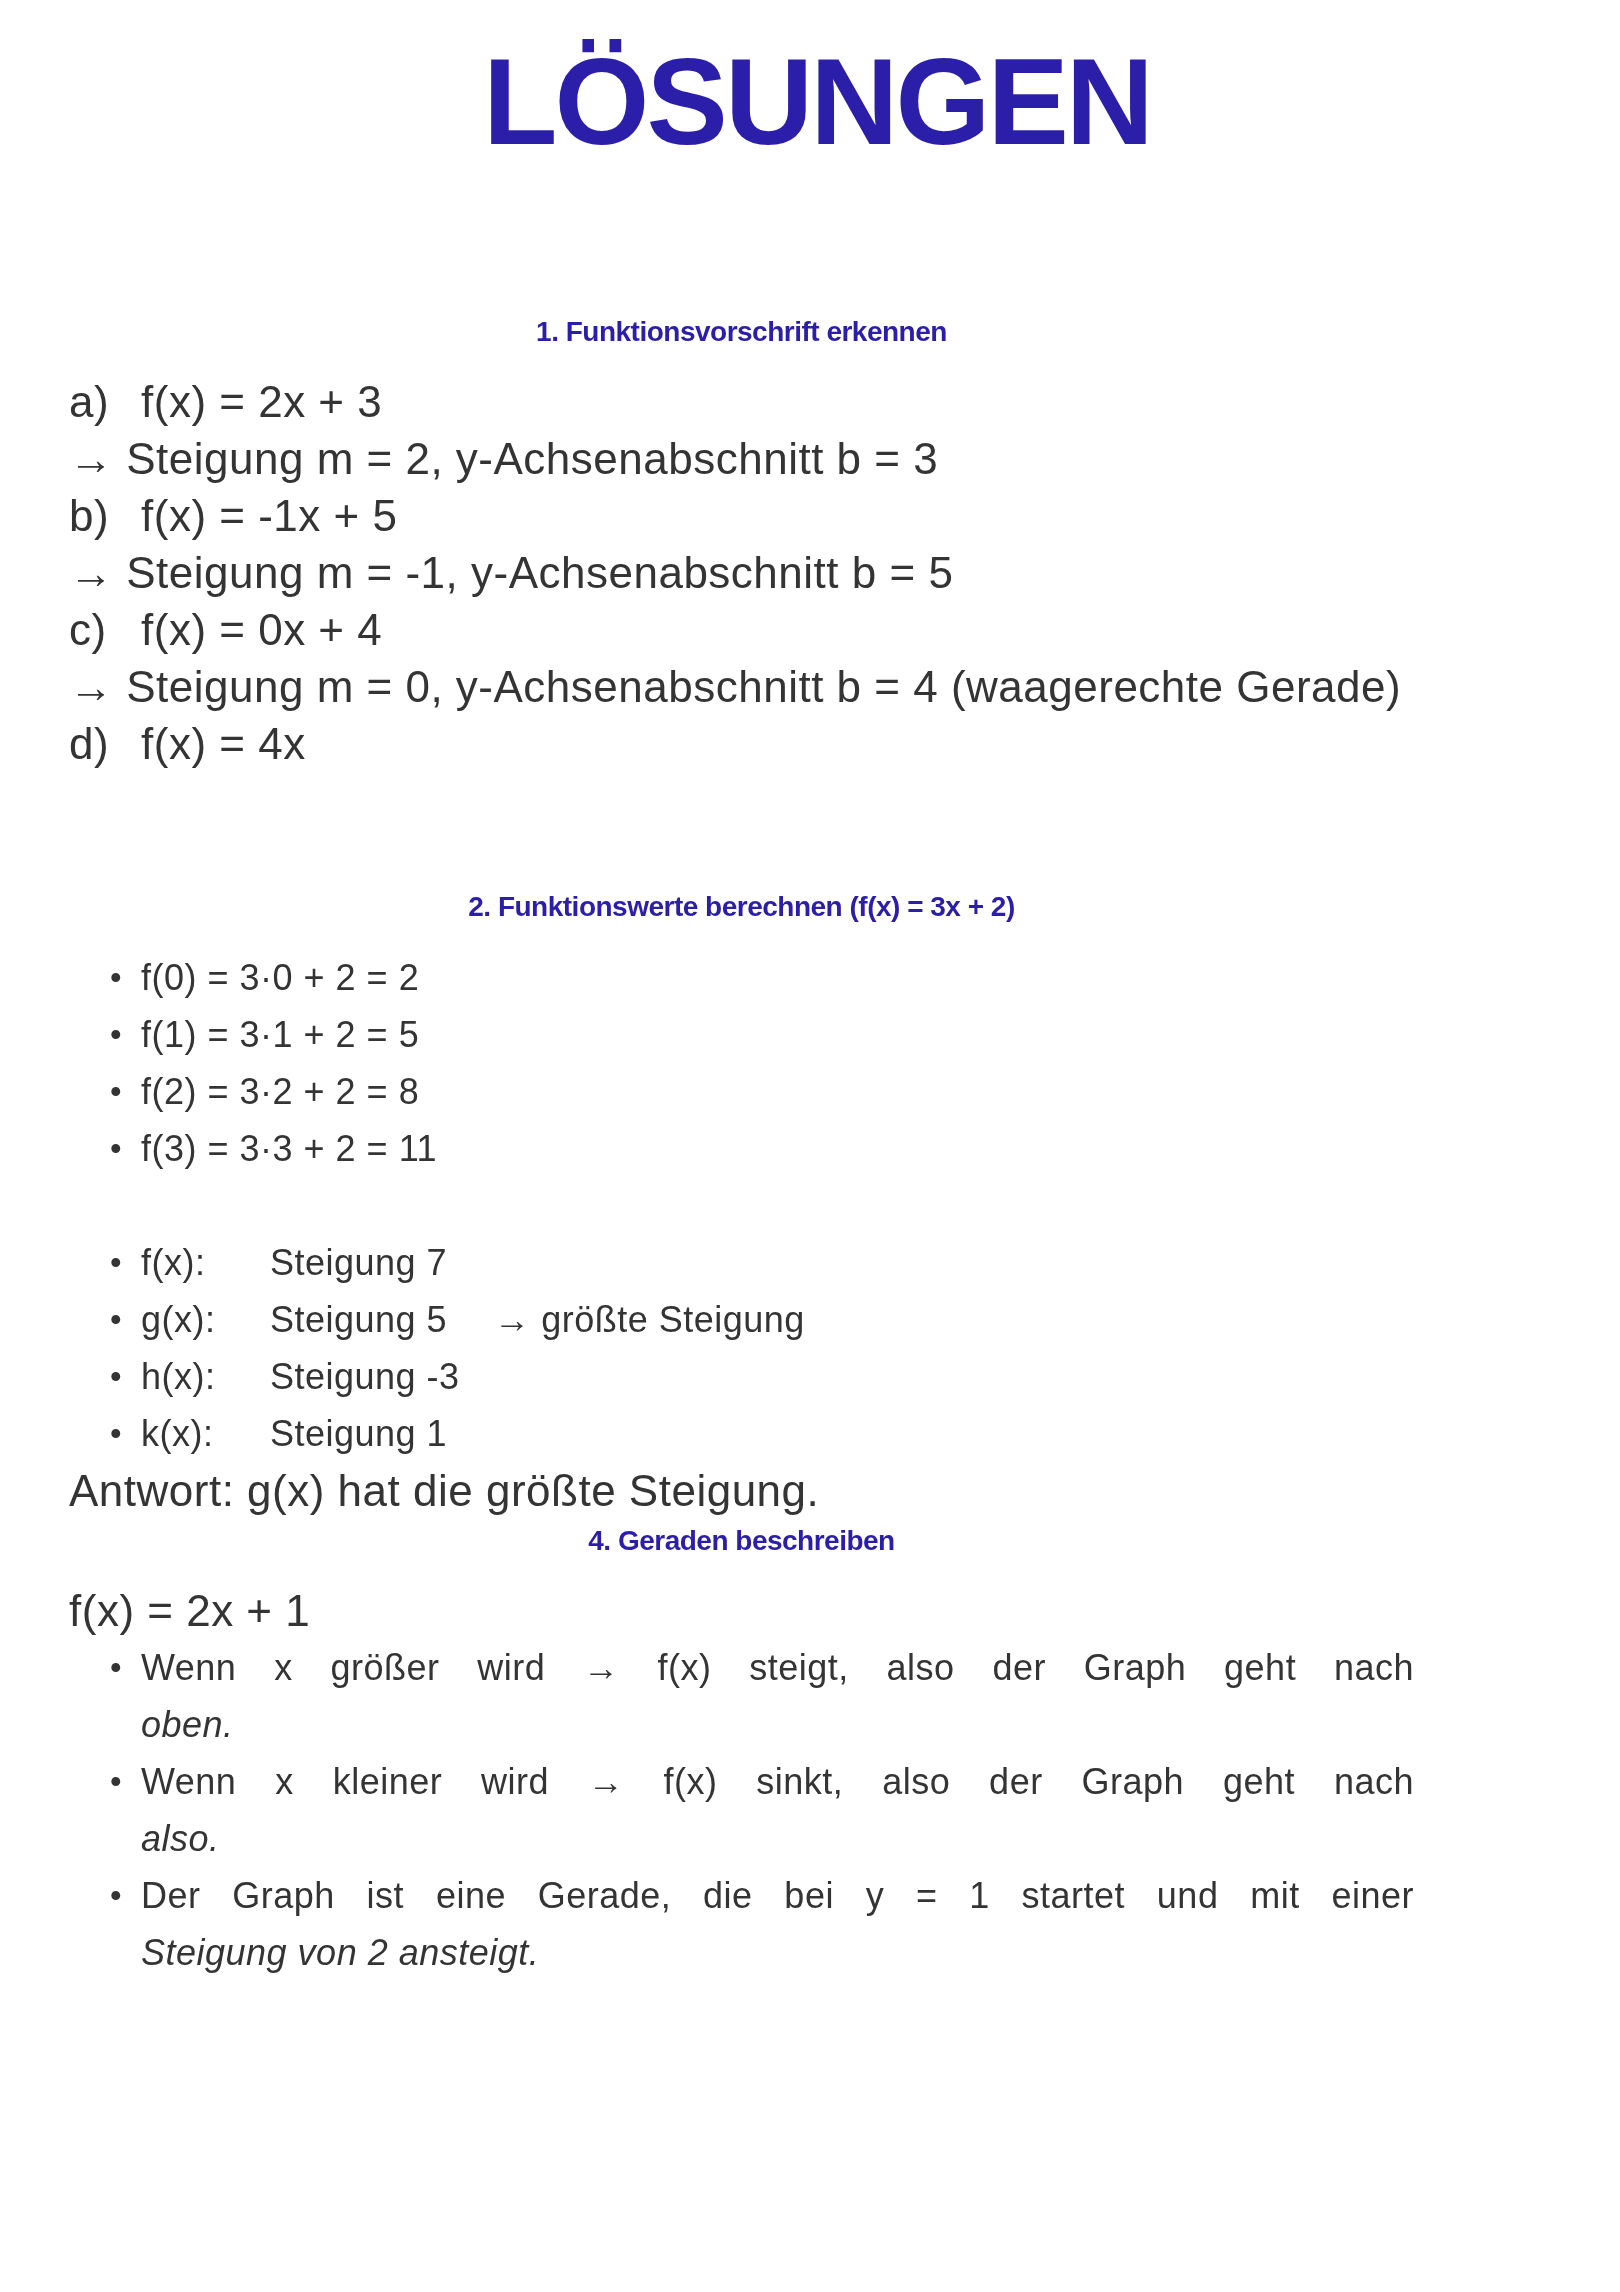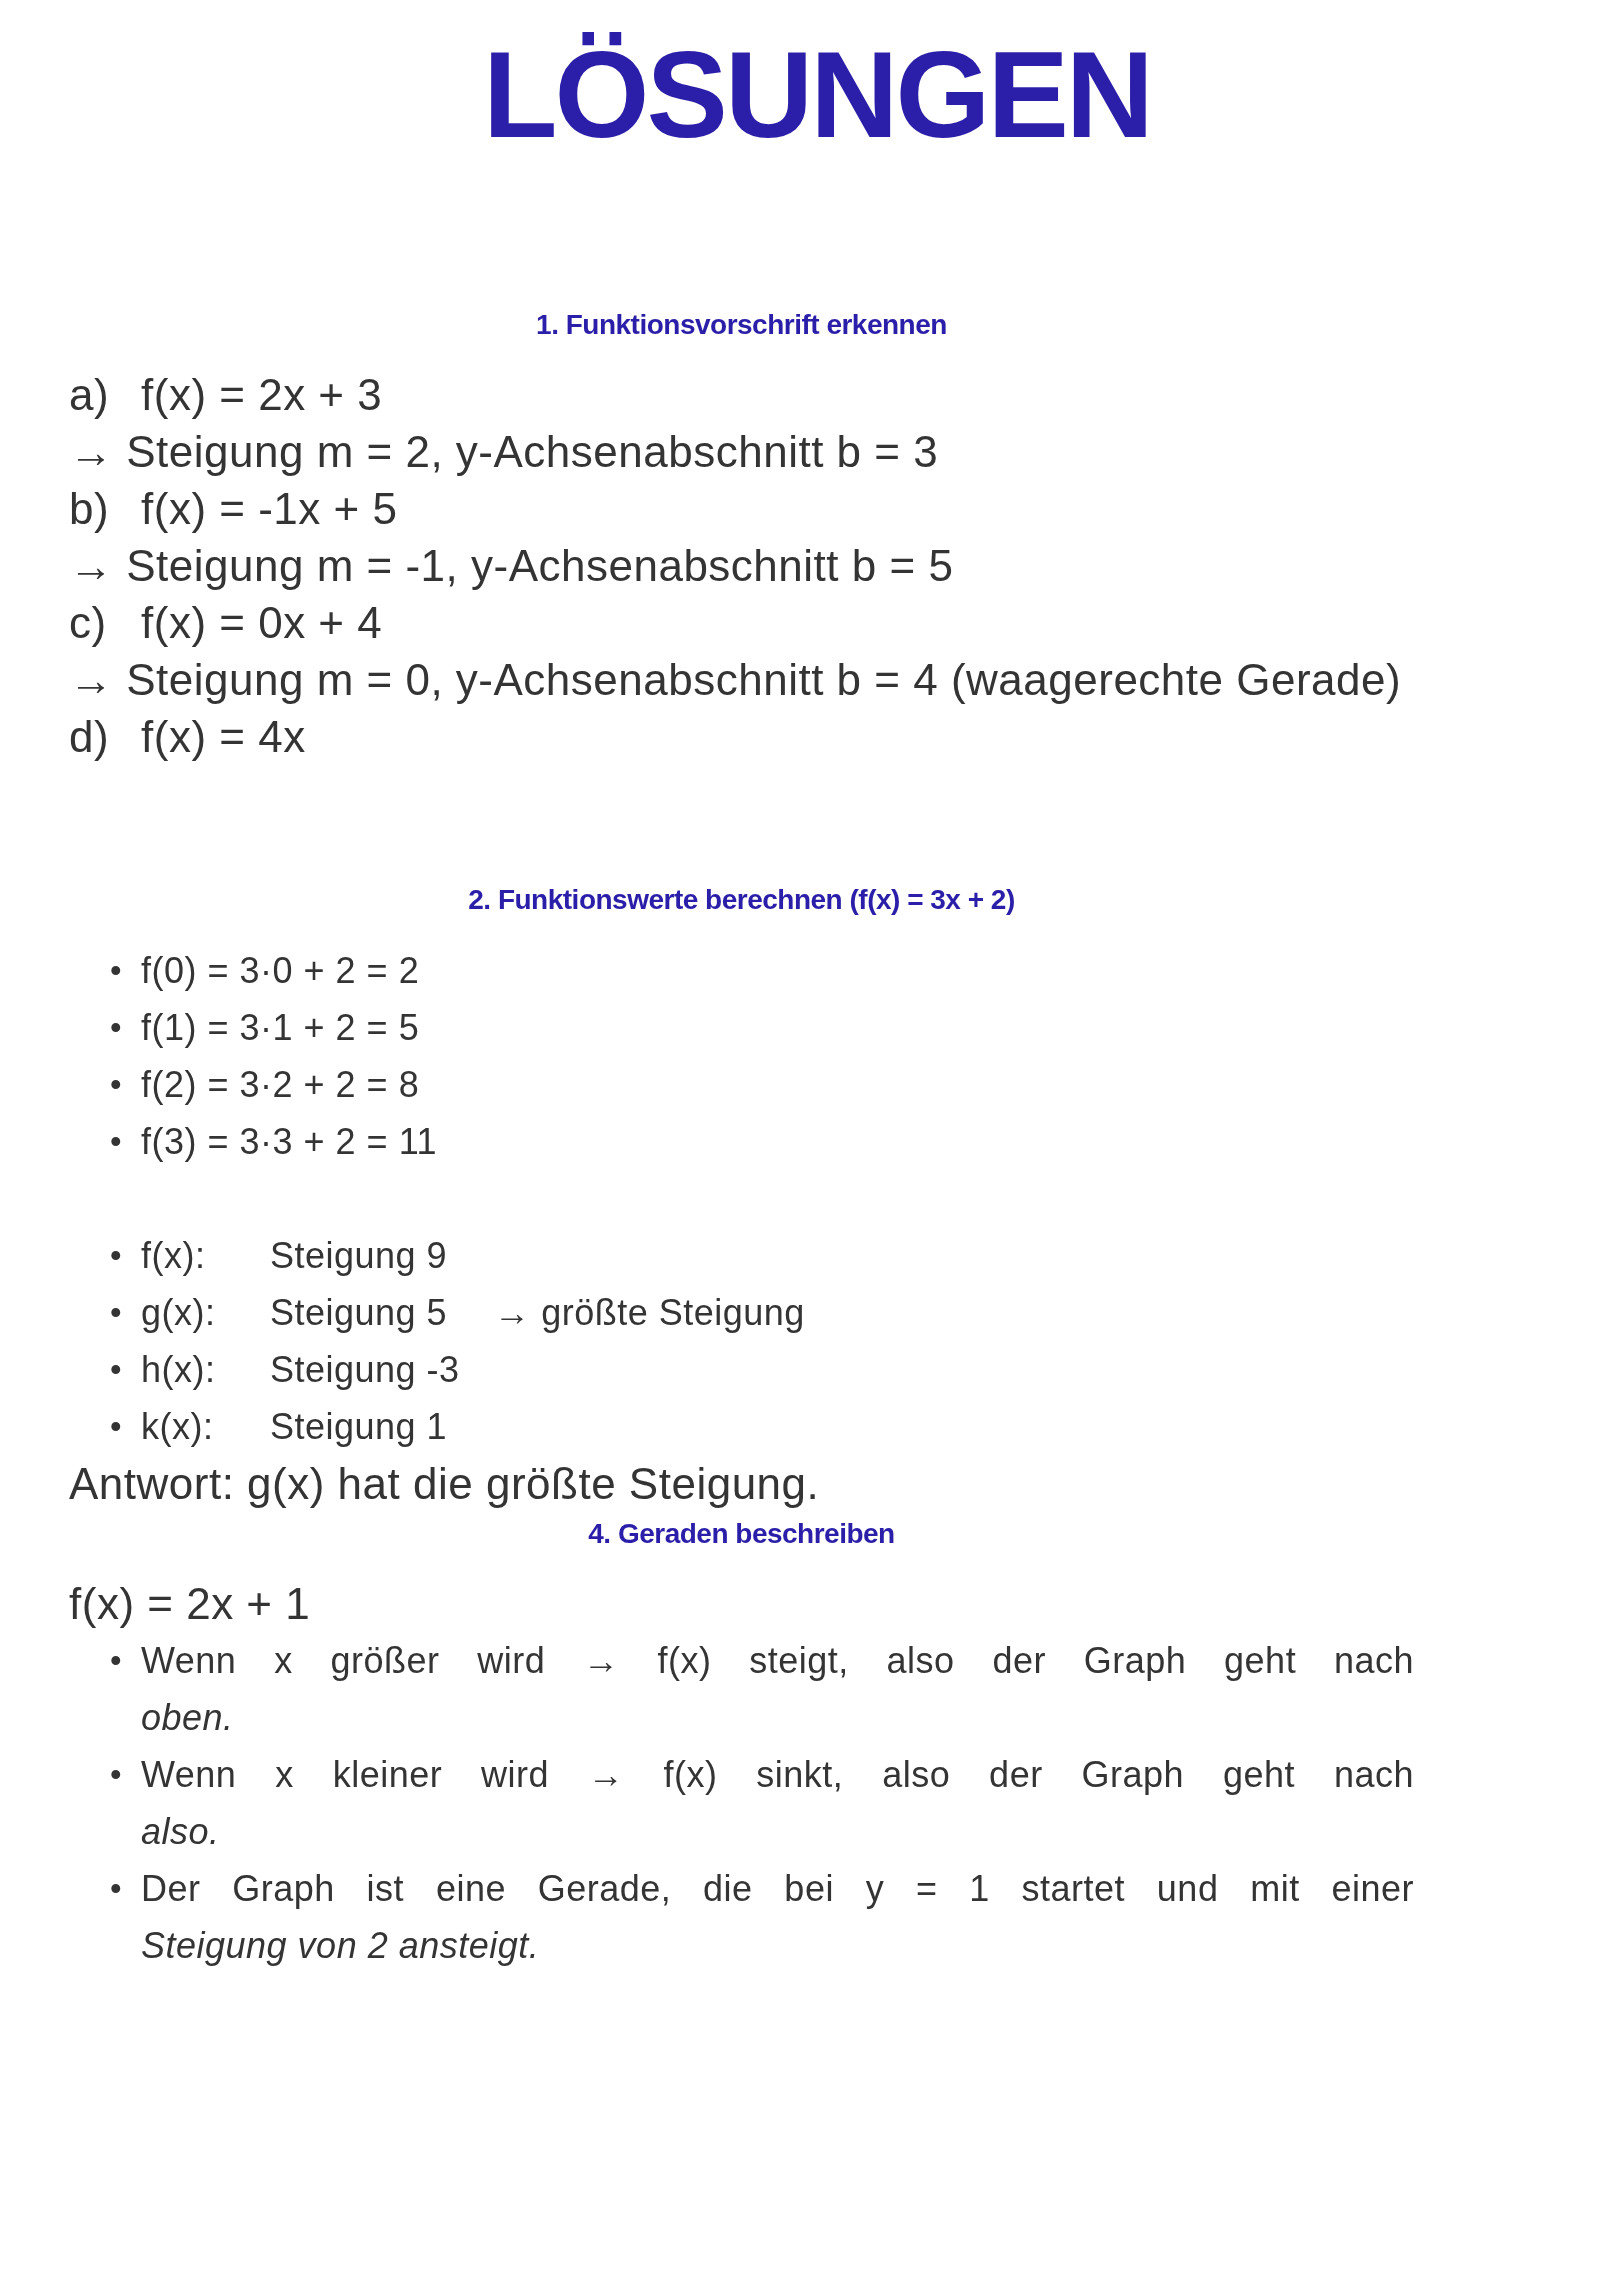--- a/index.html
+++ b/index.html
@@ -10,21 +10,21 @@
   body {
     width: 1620px;
     height: 2293px;
     font-family: "Liberation Sans", sans-serif;
     color: #343434;
     overflow: hidden;
   }
   .page { width: 1620px; }
 
   .title {
-    margin: 27px 0 0 0;
+    margin: 34px 0 0 0;
     text-align: center;
     font-size: 122px;
     line-height: 1.12;
     font-weight: bold;
     letter-spacing: -2.9px;
     color: #2B1FA9;
     padding-left: 14px;
   }
 
   .content {
@@ -139,21 +139,21 @@
         </li>
         <li>
           <span class="bullet">•</span><span>f(3) = 3·3 + 2 = 11</span>
         </li>
       </ul>
     </section>
 
     <section class="sec3">
       <ul class="blist">
         <li>
-          <span class="bullet">•</span><span class="s3-name">f(x):</span><span class="s3-val">Steigung 9</span><span class="s3-note"></span>
+          <span class="bullet">•</span><span class="s3-name">f(x):</span><span class="s3-val">Steigung 7</span><span class="s3-note"></span>
         </li>
         <li>
           <span class="bullet">•</span><span class="s3-name">g(x):</span><span class="s3-val">Steigung 5</span><span class="s3-note">→ größte Steigung</span>
         </li>
         <li>
           <span class="bullet">•</span><span class="s3-name">h(x):</span><span class="s3-val">Steigung -3</span><span class="s3-note"></span>
         </li>
         <li>
           <span class="bullet">•</span><span class="s3-name">k(x):</span><span class="s3-val">Steigung 1</span><span class="s3-note"></span>
         </li>

